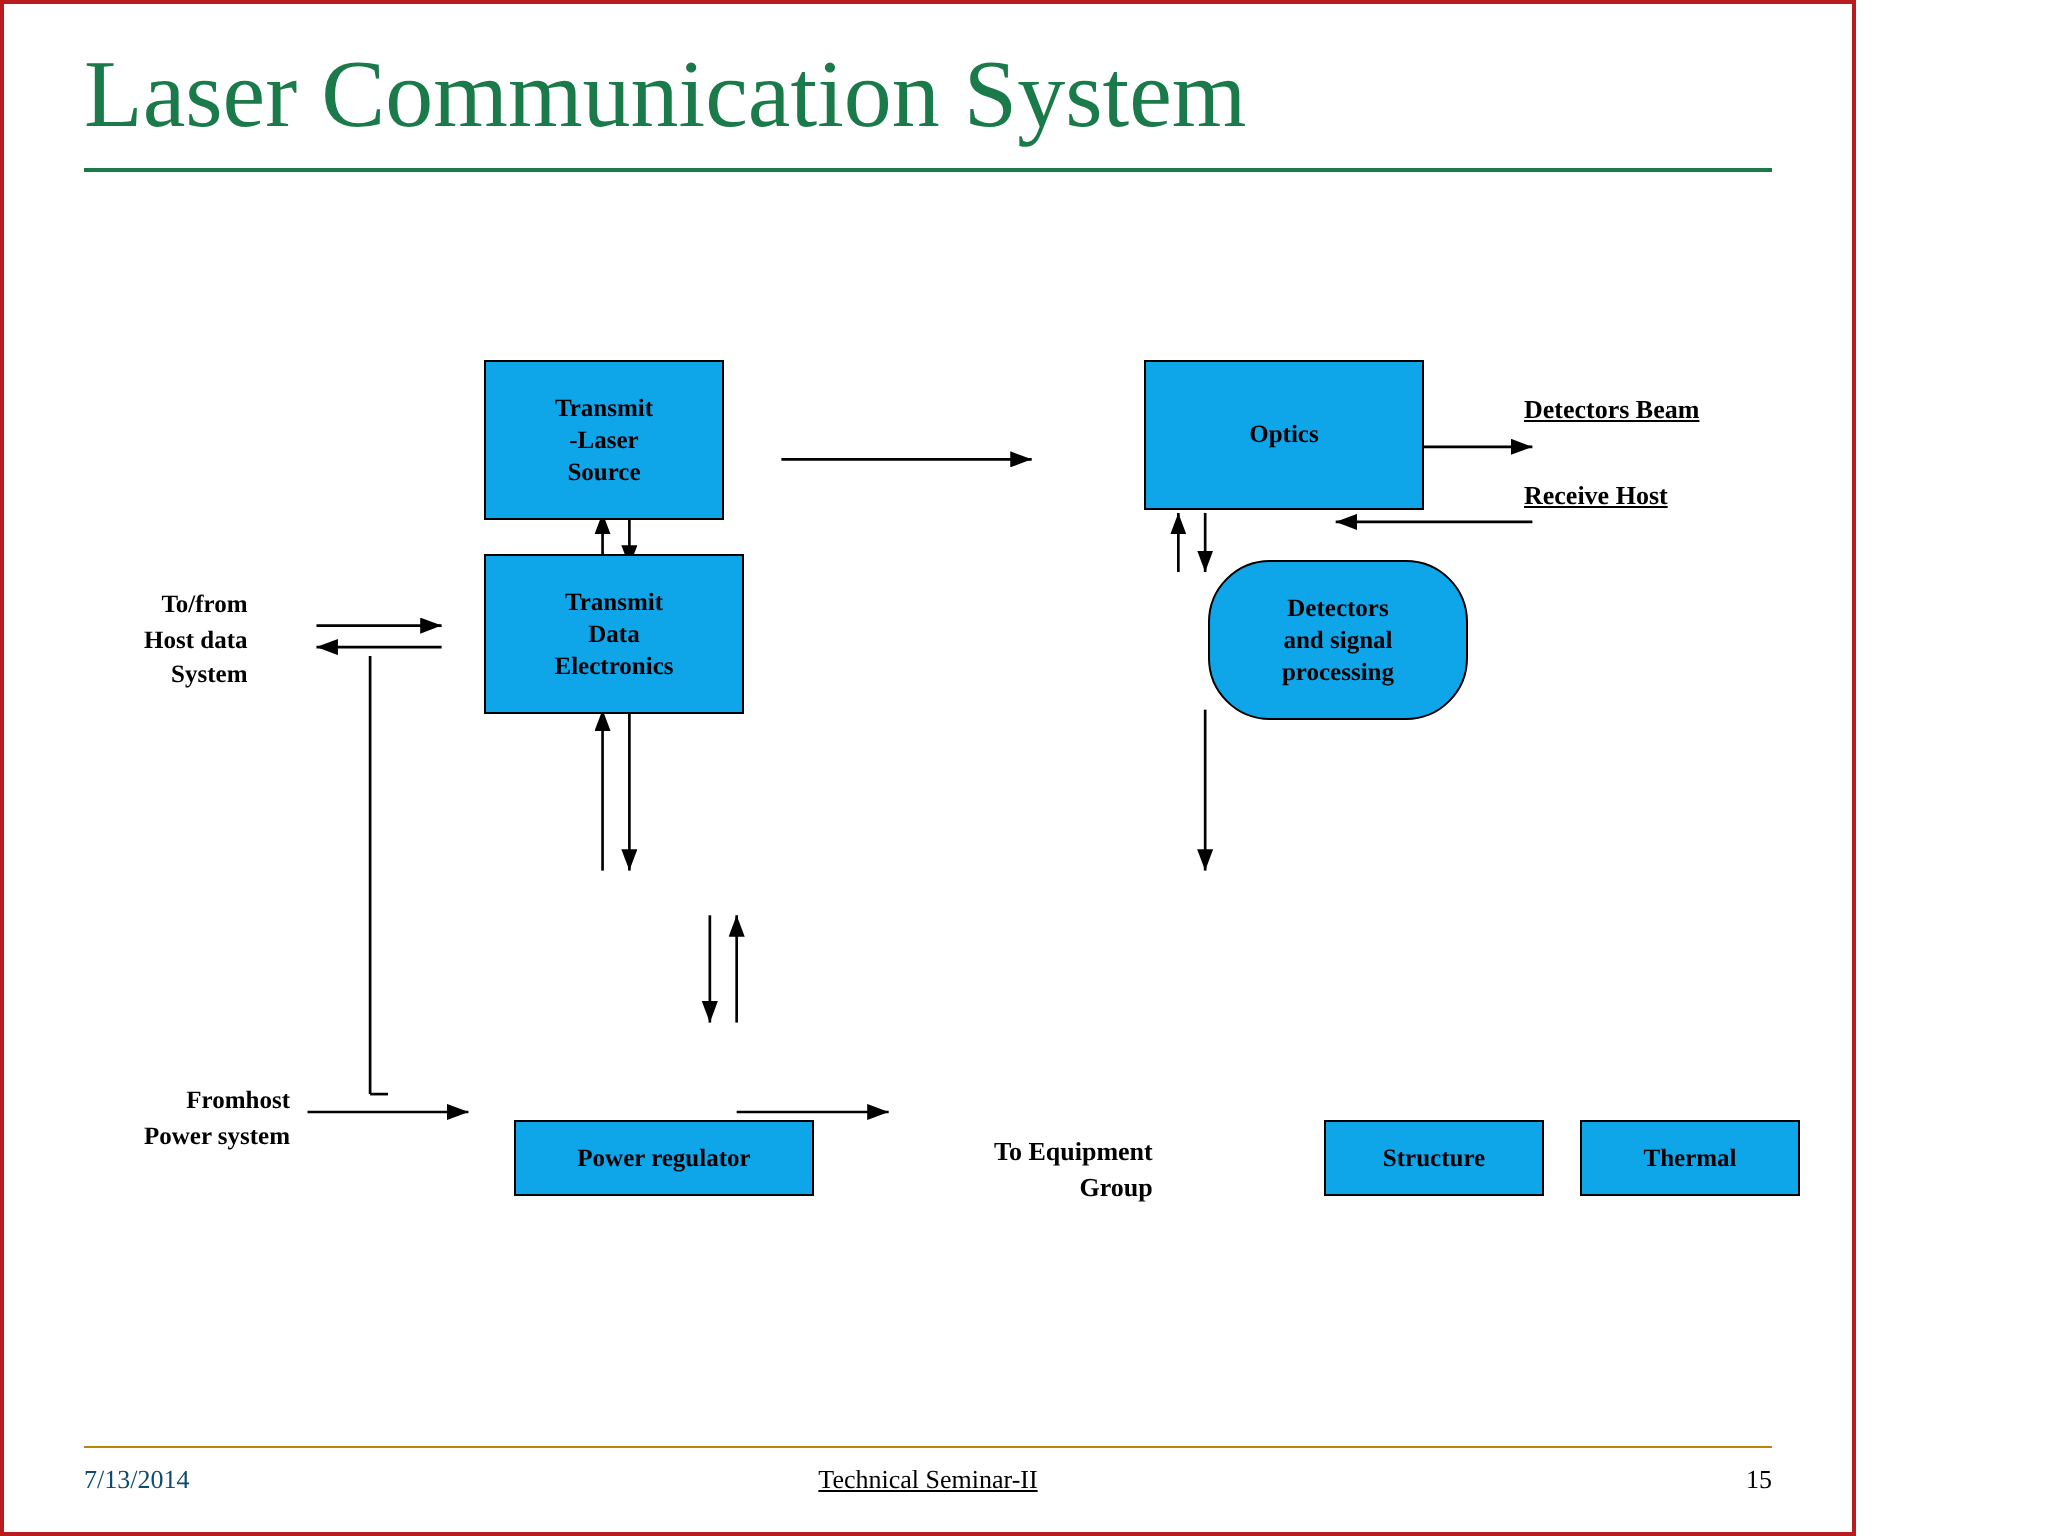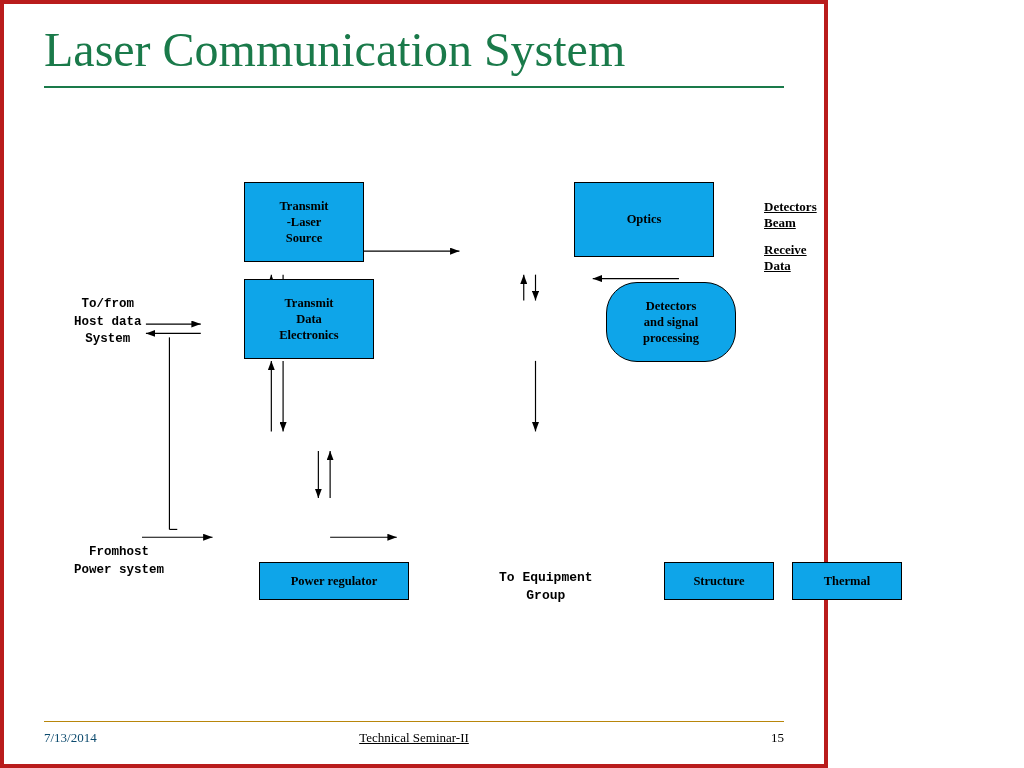--- a/index.html
+++ b/index.html
@@ -6,24 +6,24 @@
     body {
       width: 1024px;
       height: 768px;
       background: #fff;
       font-family: 'Times New Roman', Times, serif;
       position: relative;
       overflow: hidden;
     }
 
     .slide-container {
-      width: 828px;
+      width: 928px;
       height: 768px;
       position: relative;
-      border: 4px solid #b91c1c;
+      border: 2px solid #b91c1c;
     }
 
     .title {
       position: absolute;
       top: 18px;
       left: 40px;
       font-size: 48px;
       color: #1a7a4a;
       font-family: 'Times New Roman', Times, serif;
       font-weight: normal;
@@ -60,22 +60,21 @@
       font-weight: bold;
       line-height: 1.3;
     }
 
     
     .label {
       position: absolute;
       font-size: 12.5px;
       font-weight: bold;
       line-height: 1.4;
-      text-align: center;
-      font-family: Liberation Mono, monospace;
+      text-align: right;
     }
 
     
     .arrows-svg {
       position: absolute;
       top: 0; left: 0;
       width: 100%;
       height: 100%;
       pointer-events: none;
     }
@@ -237,21 +236,21 @@
     <div class="label" style="left: 455px; top: 465px; font-size: 13px;">
       <span style="white-space: pre-line;">To Equipment
 Group</span>
     </div>
 
     <div class="beam-label" style="left: 720px; top: 95px;">
       <span>Detectors Beam</span>
     </div>
 
     <div class="beam-label" style="left: 720px; top: 138px;">
-      <span>Receive Data</span>
+      <span>Receive Host</span>
     </div>
 
   </div>
 
   <div class="footer-line"></div>
 
   <div class="footer-date">7/13/2014</div>
 
   <div class="footer-title">Technical Seminar-II</div>
 

